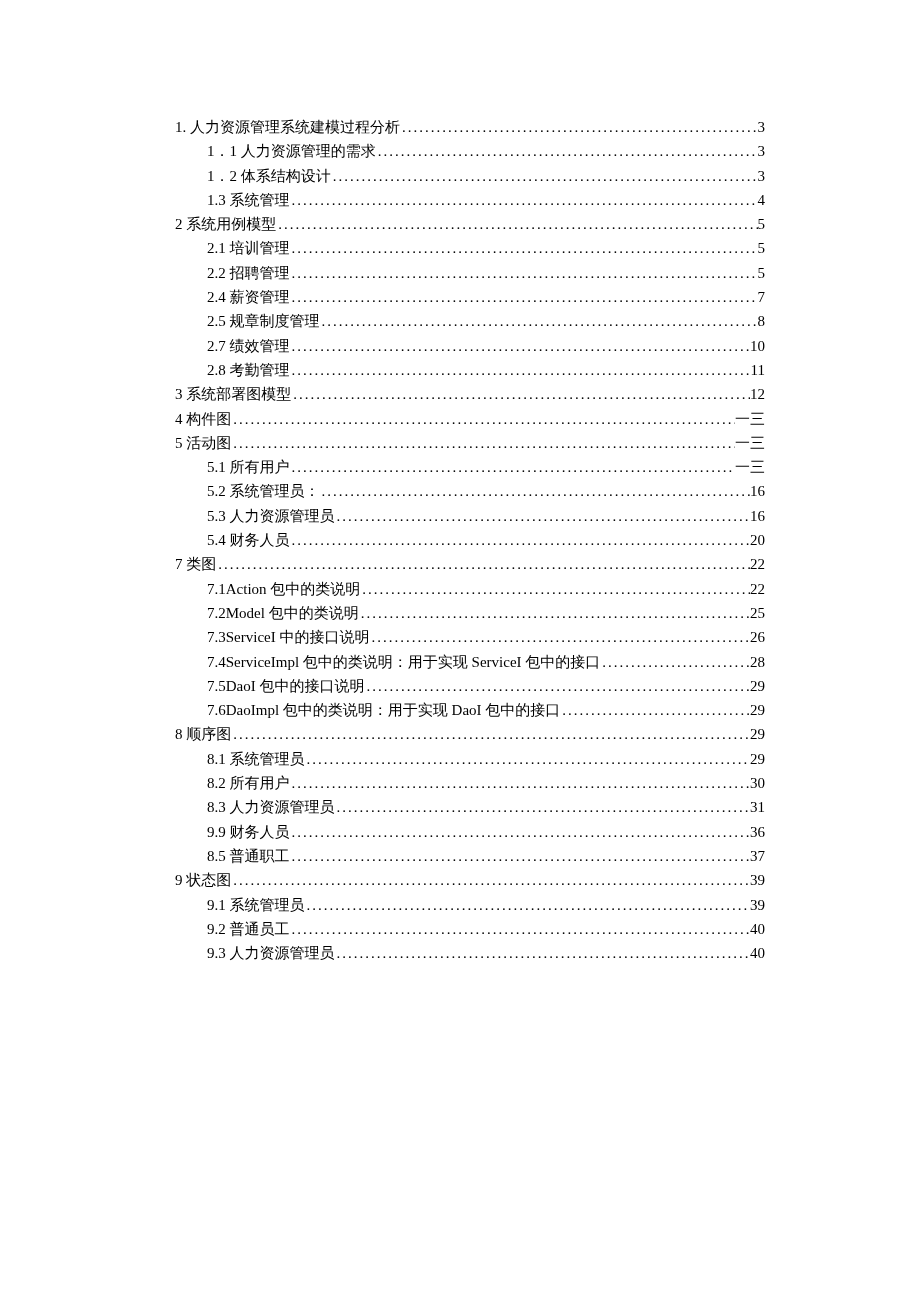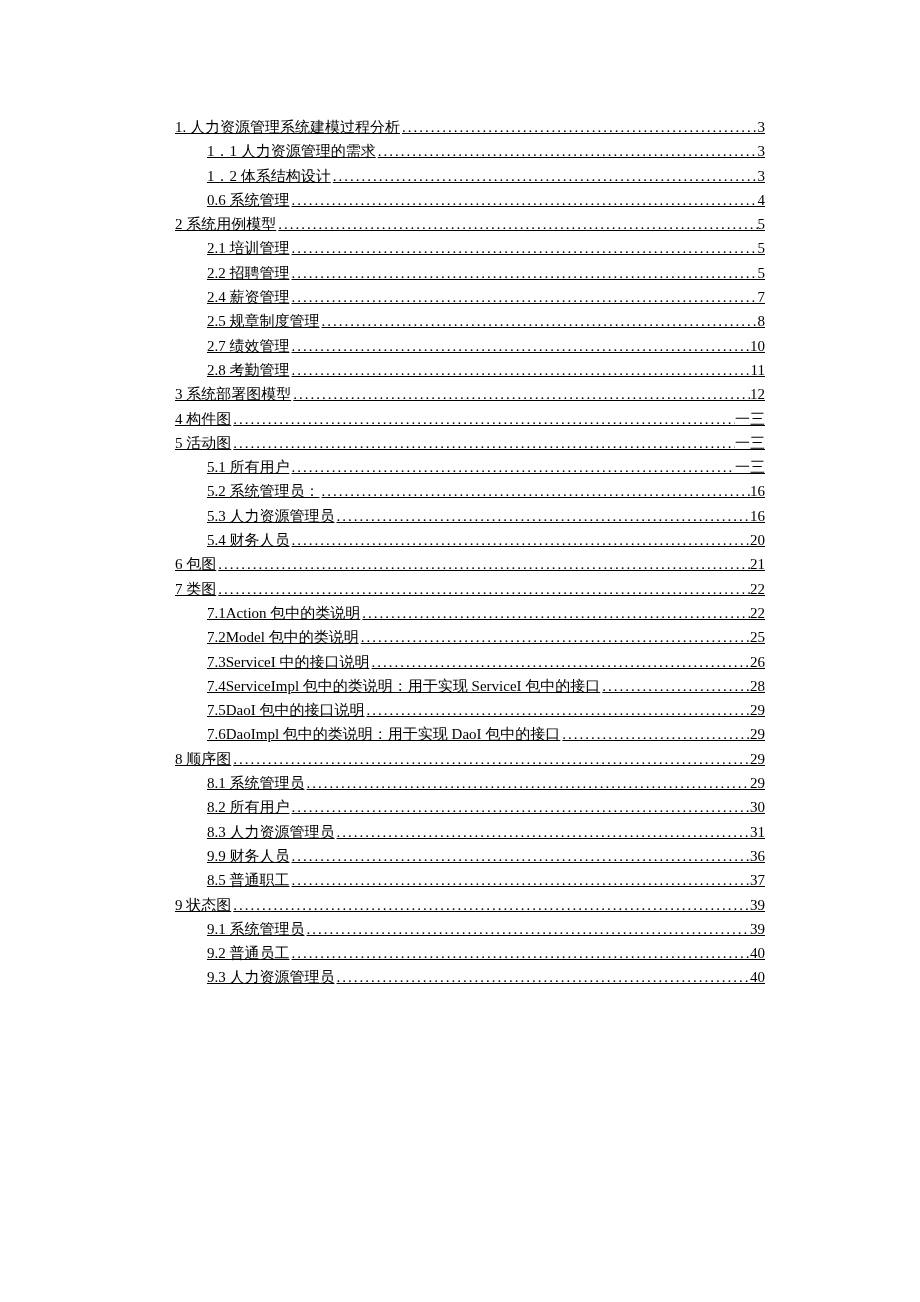--- a/index.html
+++ b/index.html
@@ -11,21 +11,20 @@
       width: 920px;
       height: 1302px;
       background: #ffffff;
       font-family: "SimSun", "宋体", serif;
       font-size: 15px;
       color: #000000;
       padding: 115px 155px 0 175px;
     }
     .toc-container {
       width: 100%;
-      text-decoration: underline;
     }
     .toc-entry {
       display: flex;
       align-items: baseline;
       line-height: 24.3px;
       white-space: nowrap;
     }
     .toc-entry.level-1 {
       padding-left: 0;
     }
@@ -61,21 +60,21 @@
       <span class="toc-title">1．1 人力资源管理的需求</span>
       <span class="toc-dots"></span>
       <span class="toc-page">3</span>
     </div>
     <div class="toc-entry level-2">
       <span class="toc-title">1．2 体系结构设计</span>
       <span class="toc-dots"></span>
       <span class="toc-page">3</span>
     </div>
     <div class="toc-entry level-2">
-      <span class="toc-title">0.6 系统管理</span>
+      <span class="toc-title">1.3 系统管理</span>
       <span class="toc-dots"></span>
       <span class="toc-page">4</span>
     </div>
     <div class="toc-entry level-1">
       <span class="toc-title">2  系统用例模型</span>
       <span class="toc-dots"></span>
       <span class="toc-page">5</span>
     </div>
     <div class="toc-entry level-2">
       <span class="toc-title">2.1 培训管理</span>
@@ -134,25 +133,20 @@
     </div>
     <div class="toc-entry level-2">
       <span class="toc-title">5.3 人力资源管理员</span>
       <span class="toc-dots"></span>
       <span class="toc-page">16</span>
     </div>
     <div class="toc-entry level-2">
       <span class="toc-title">5.4 财务人员</span>
       <span class="toc-dots"></span>
       <span class="toc-page">20</span>
-    </div>
-    <div class="toc-entry level-1">
-      <span class="toc-title">6  包图</span>
-      <span class="toc-dots"></span>
-      <span class="toc-page">21</span>
     </div>
     <div class="toc-entry level-1">
       <span class="toc-title">7  类图</span>
       <span class="toc-dots"></span>
       <span class="toc-page">22</span>
     </div>
     <div class="toc-entry level-2">
       <span class="toc-title">7.1Action 包中的类说明</span>
       <span class="toc-dots"></span>
       <span class="toc-page">22</span>

